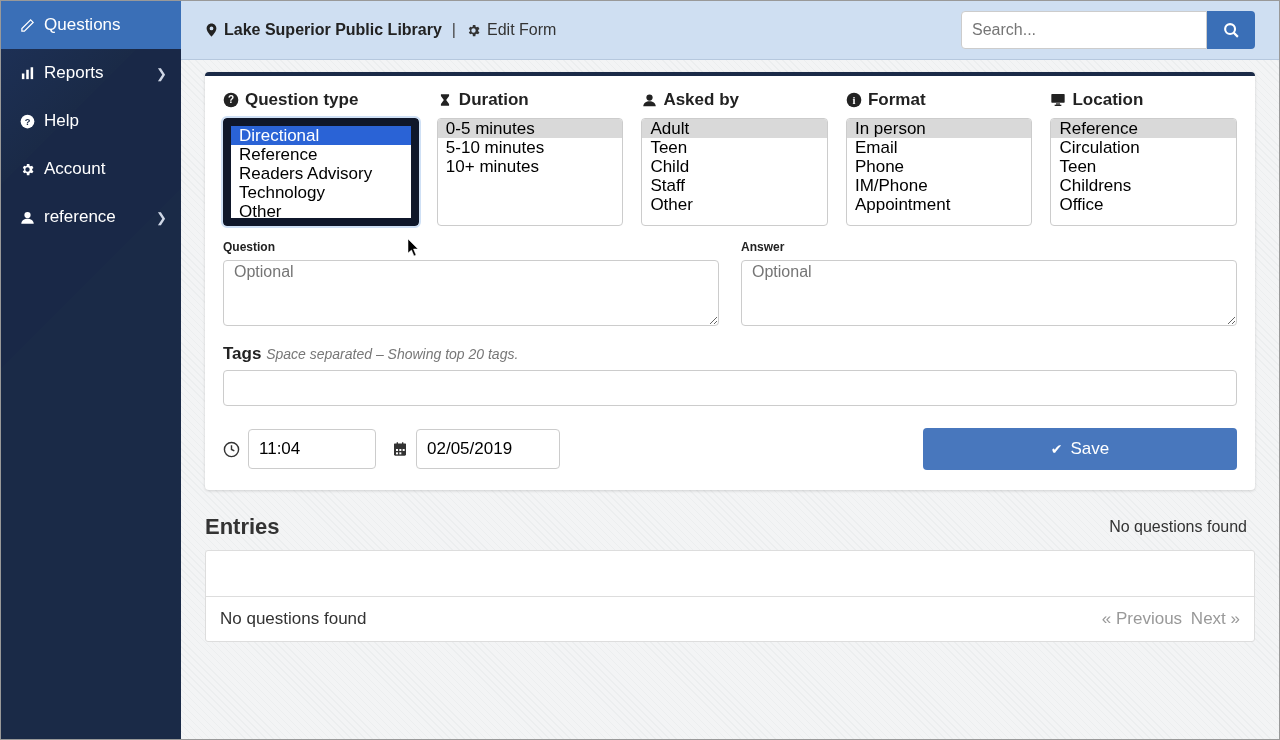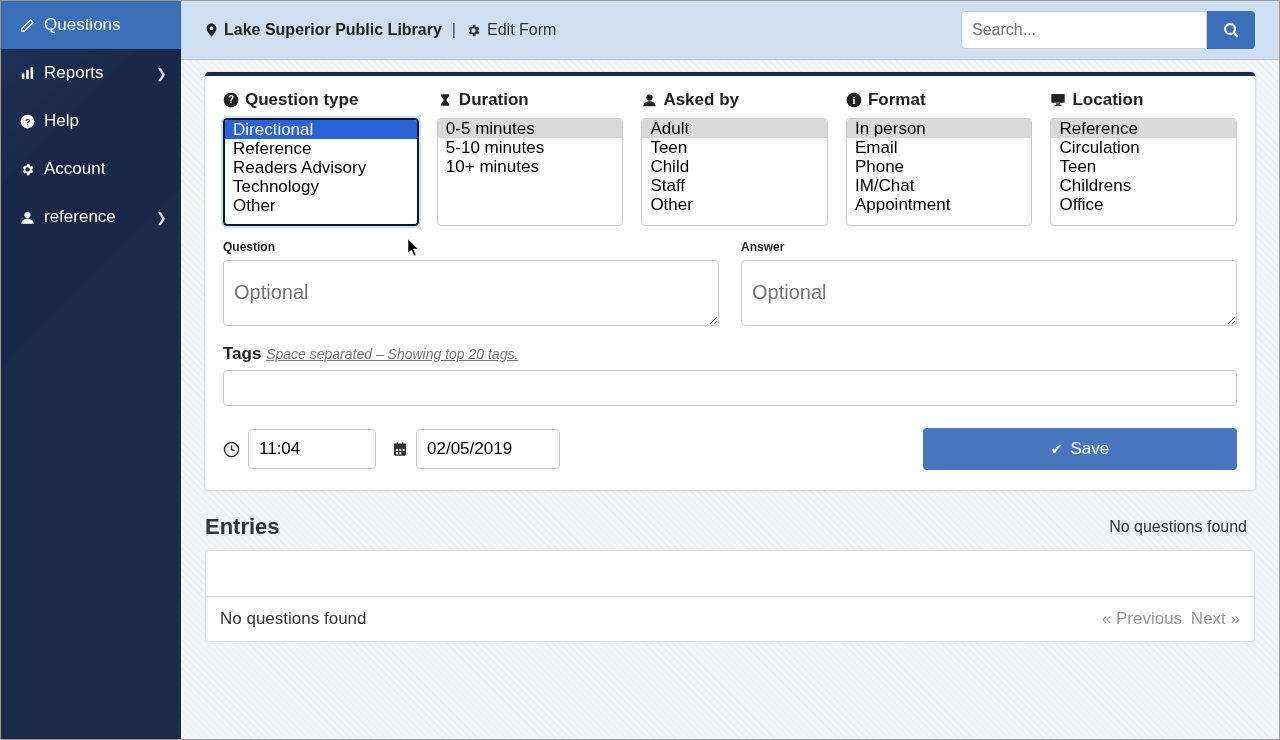--- a/index.html
+++ b/index.html
@@ -29,33 +29,33 @@
 
 
 .content { padding: 12px 24px 24px 24px; overflow-y:auto; }
 .card { background: #fff; border-radius: 4px; box-shadow: 0 1px 3px rgba(0,0,0,0.15); border-top: 4px solid #1a2a47; padding: 14px 18px 20px 18px; }
 .fields-row { display:flex; gap: 18px; }
 .field-col { flex:1; min-width:0; }
 .field-col.wide { flex: 1.05; }
 .field-label { font-weight: bold; font-size: 17px; color:#222; display:flex; align-items:center; margin-bottom: 8px; }
 .field-label .ficon { margin-right: 6px; width:16px; display:inline-flex; justify-content:center;}
 .listbox { border:1px solid #ccc; border-radius:4px; height: 108px; overflow:hidden; }
-.listbox.focused { border: 2px solid #0f172a; outline: 2px solid #cfe0f5; }
+.listbox.focused { border: 8px solid #0f172a; outline: 2px solid #cfe0f5; }
 .listbox .opt { padding: 0px 8px; font-size: 17px; line-height: 19px; cursor:pointer; white-space:nowrap; }
 .opt.selected { background:#d9d9d9; }
 .listbox.focused .opt.selected { background:#2a63d6; color:#fff; }
 
 .qa-row { display:flex; gap:22px; margin-top:14px; }
 .qa-col { flex:1; }
 .qa-label { font-weight:bold; font-size:12px; margin-bottom:6px; color:#222;}
-.qa-col textarea { width:100%; height:66px; border:1px solid #ccc; border-radius:4px; padding:20px 10px; font-size:20px; font-family:inherit; resize:both; }
+.qa-col textarea { width:100%; height:66px; border:1px solid #ccc; border-radius:4px; padding:2px 10px; font-size:16px; font-family:inherit; resize:both; }
 
 .tags-row { margin-top:14px; }
 .tags-label { font-size:17px; color:#222; }
-.tags-label .hint { font-style:italic; color:#777; font-size:14px; font-weight:normal;text-decoration:underline; }
+.tags-label .hint { font-style:italic; color:#777; font-size:14px; font-weight:normal; }
 .tags-input { width:100%; height:36px; border:1px solid #ccc; border-radius:4px; margin-top:6px; padding:6px 10px; font-size:16px; }
 
 .bottom-row { display:flex; align-items:center; margin-top:22px; gap:8px;}
 .dt-icon { color:#333; font-size:15px;}
 .dt-input { width:128px; height:40px; border:1px solid #ccc; border-radius:4px; padding:6px 10px; font-size:17px; }
 .date-input { width:144px; }
 .save-btn { margin-left:auto; width:314px; height:42px; background:#4877bd; color:#fff; border:none; border-radius:4px; font-size:17px; font-weight:500; display:flex; align-items:center; justify-content:center; cursor:pointer; }
 .save-btn .chk { margin-right:8px; font-size:14px;}
 
 .entries-head { display:flex; align-items:center; margin: 24px 8px 10px 0; }
@@ -221,21 +221,21 @@
                   <circle cx="12" cy="12" r="11"></circle>
                   <text x="12" y="18" text-anchor="middle" font-size="16" fill="#fff" font-weight="bold" font-family="serif">i</text>
                 </svg>
               </span>
               <span>Format</span>
             </div>
             <div class="listbox">
               <div class="opt selected">In person</div>
               <div class="opt">Email</div>
               <div class="opt">Phone</div>
-              <div class="opt">IM/Chat</div>
+              <div class="opt">IM/Phone</div>
               <div class="opt">Appointment</div>
             </div>
           </div>
           <div class="field-col">
             <div class="field-label">
               <span class="ficon">
                 <svg width="18" height="16" viewBox="0 0 24 24" fill="#222">
                   <rect x="2" y="3" width="20" height="13" rx="1"></rect>
                   <rect x="9" y="17" width="6" height="2"></rect>
                   <rect x="7" y="19" width="10" height="2"></rect>

